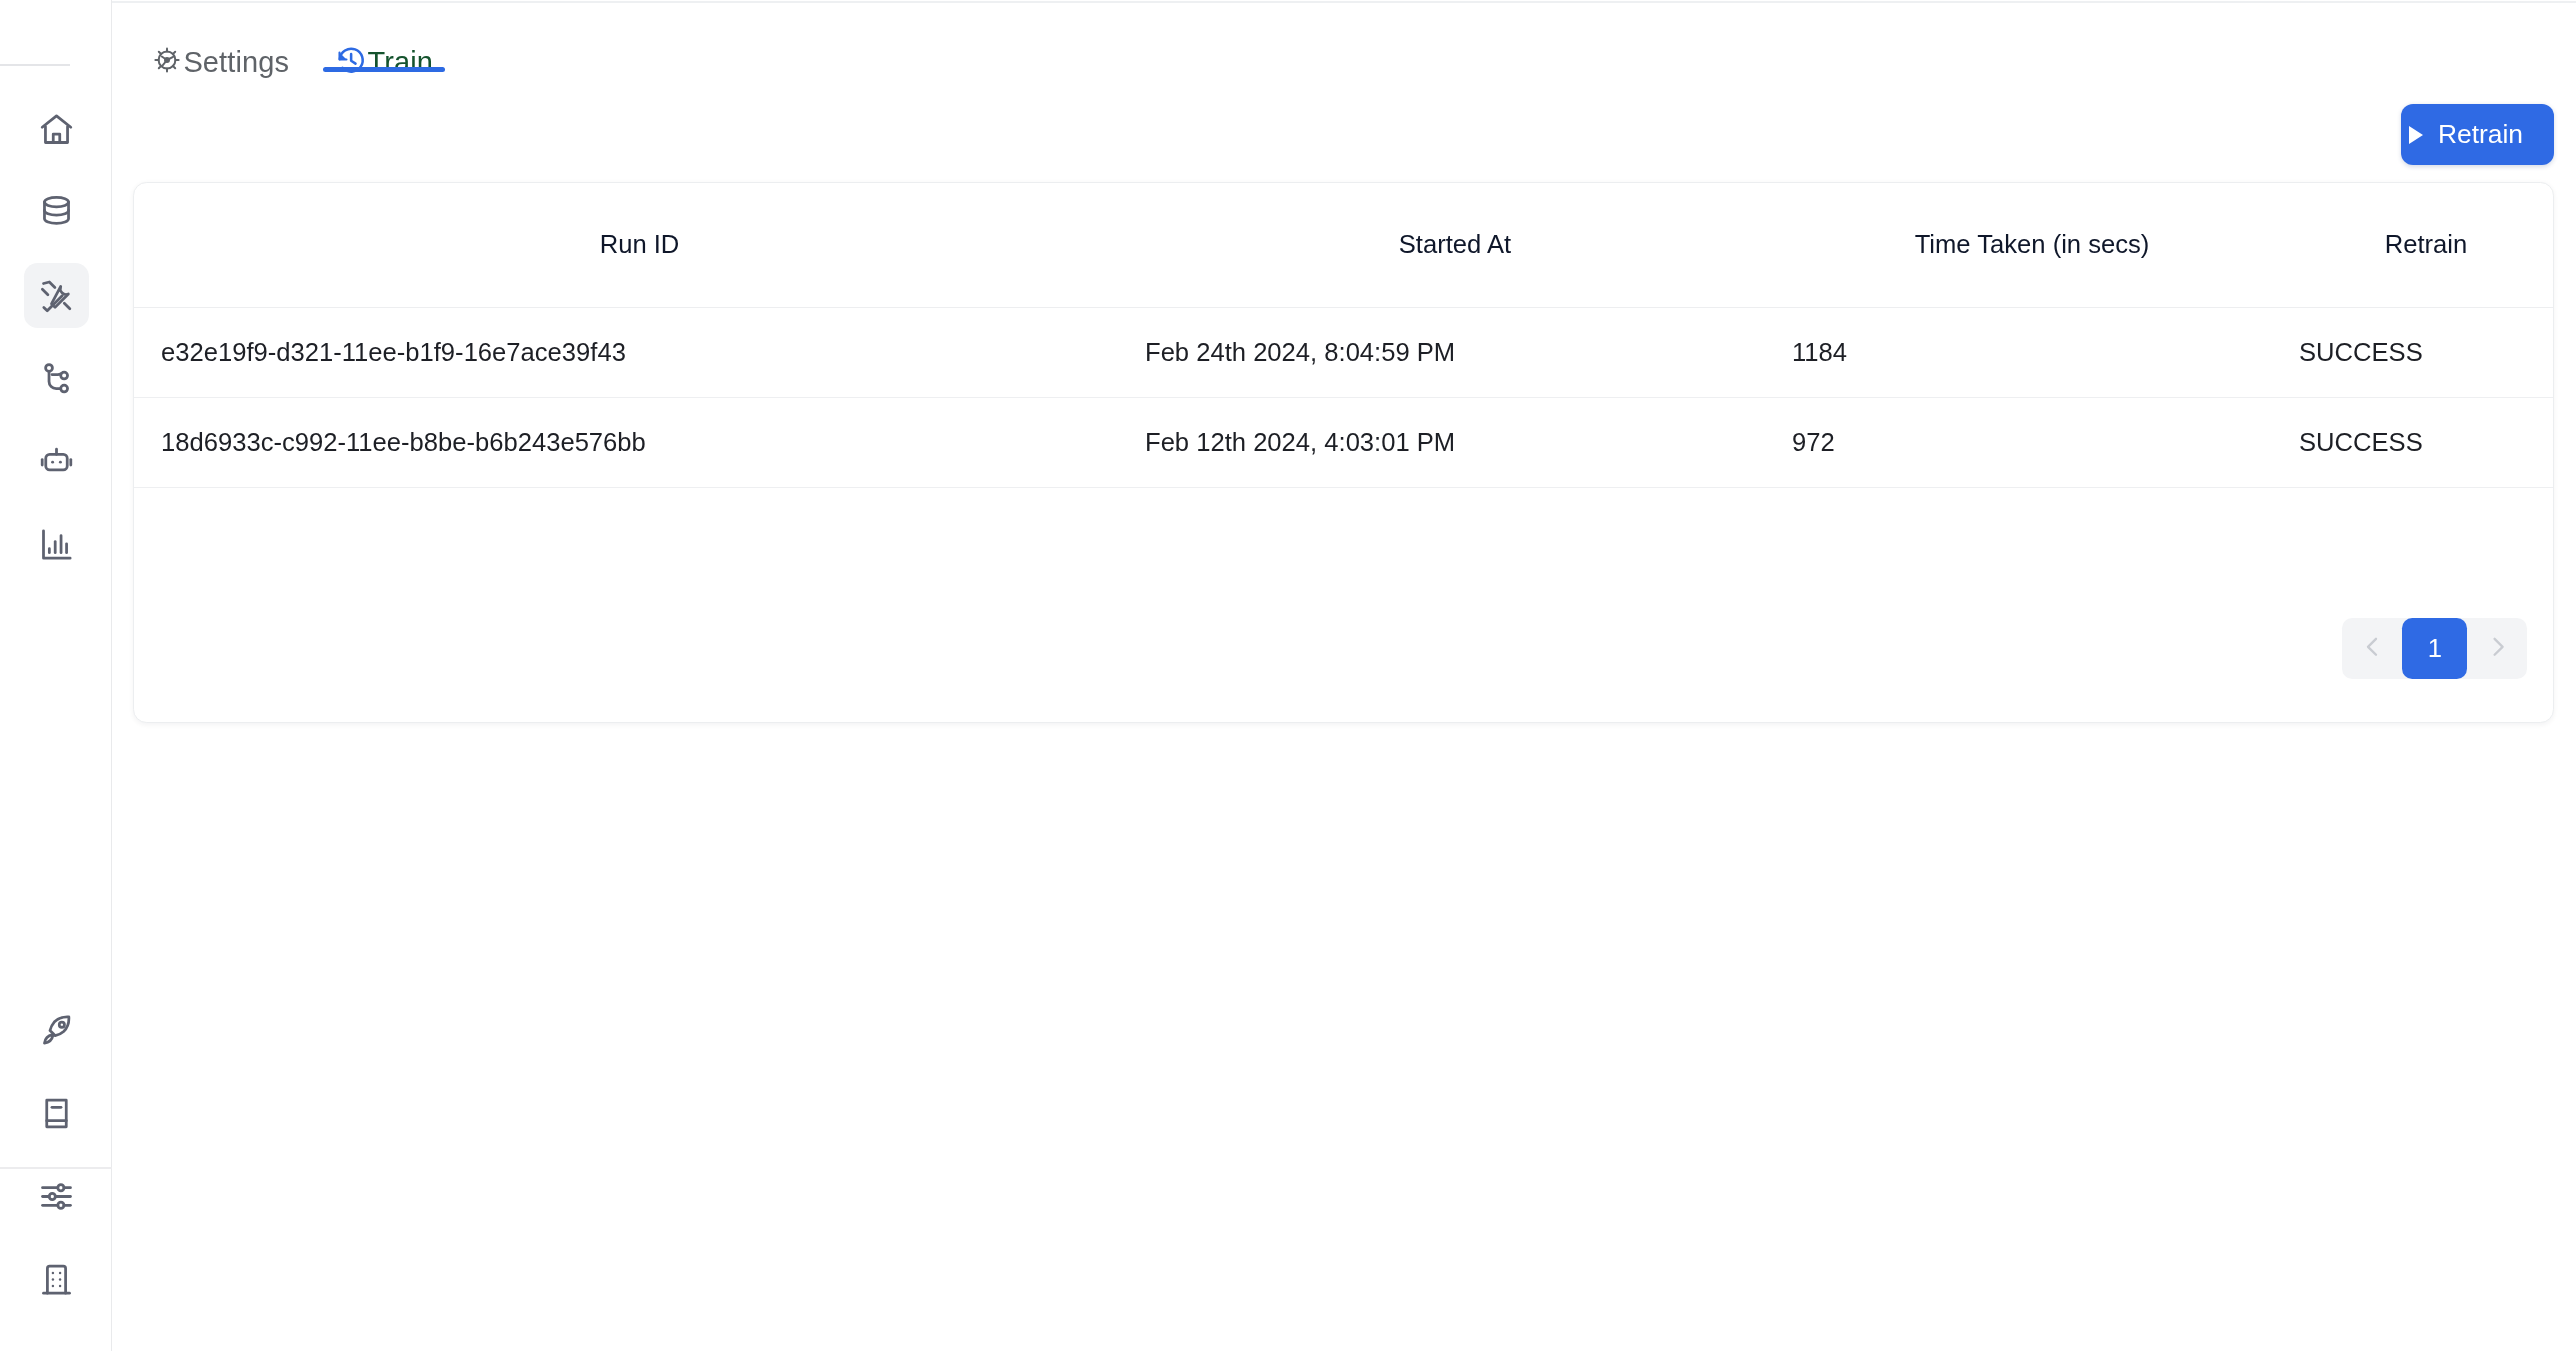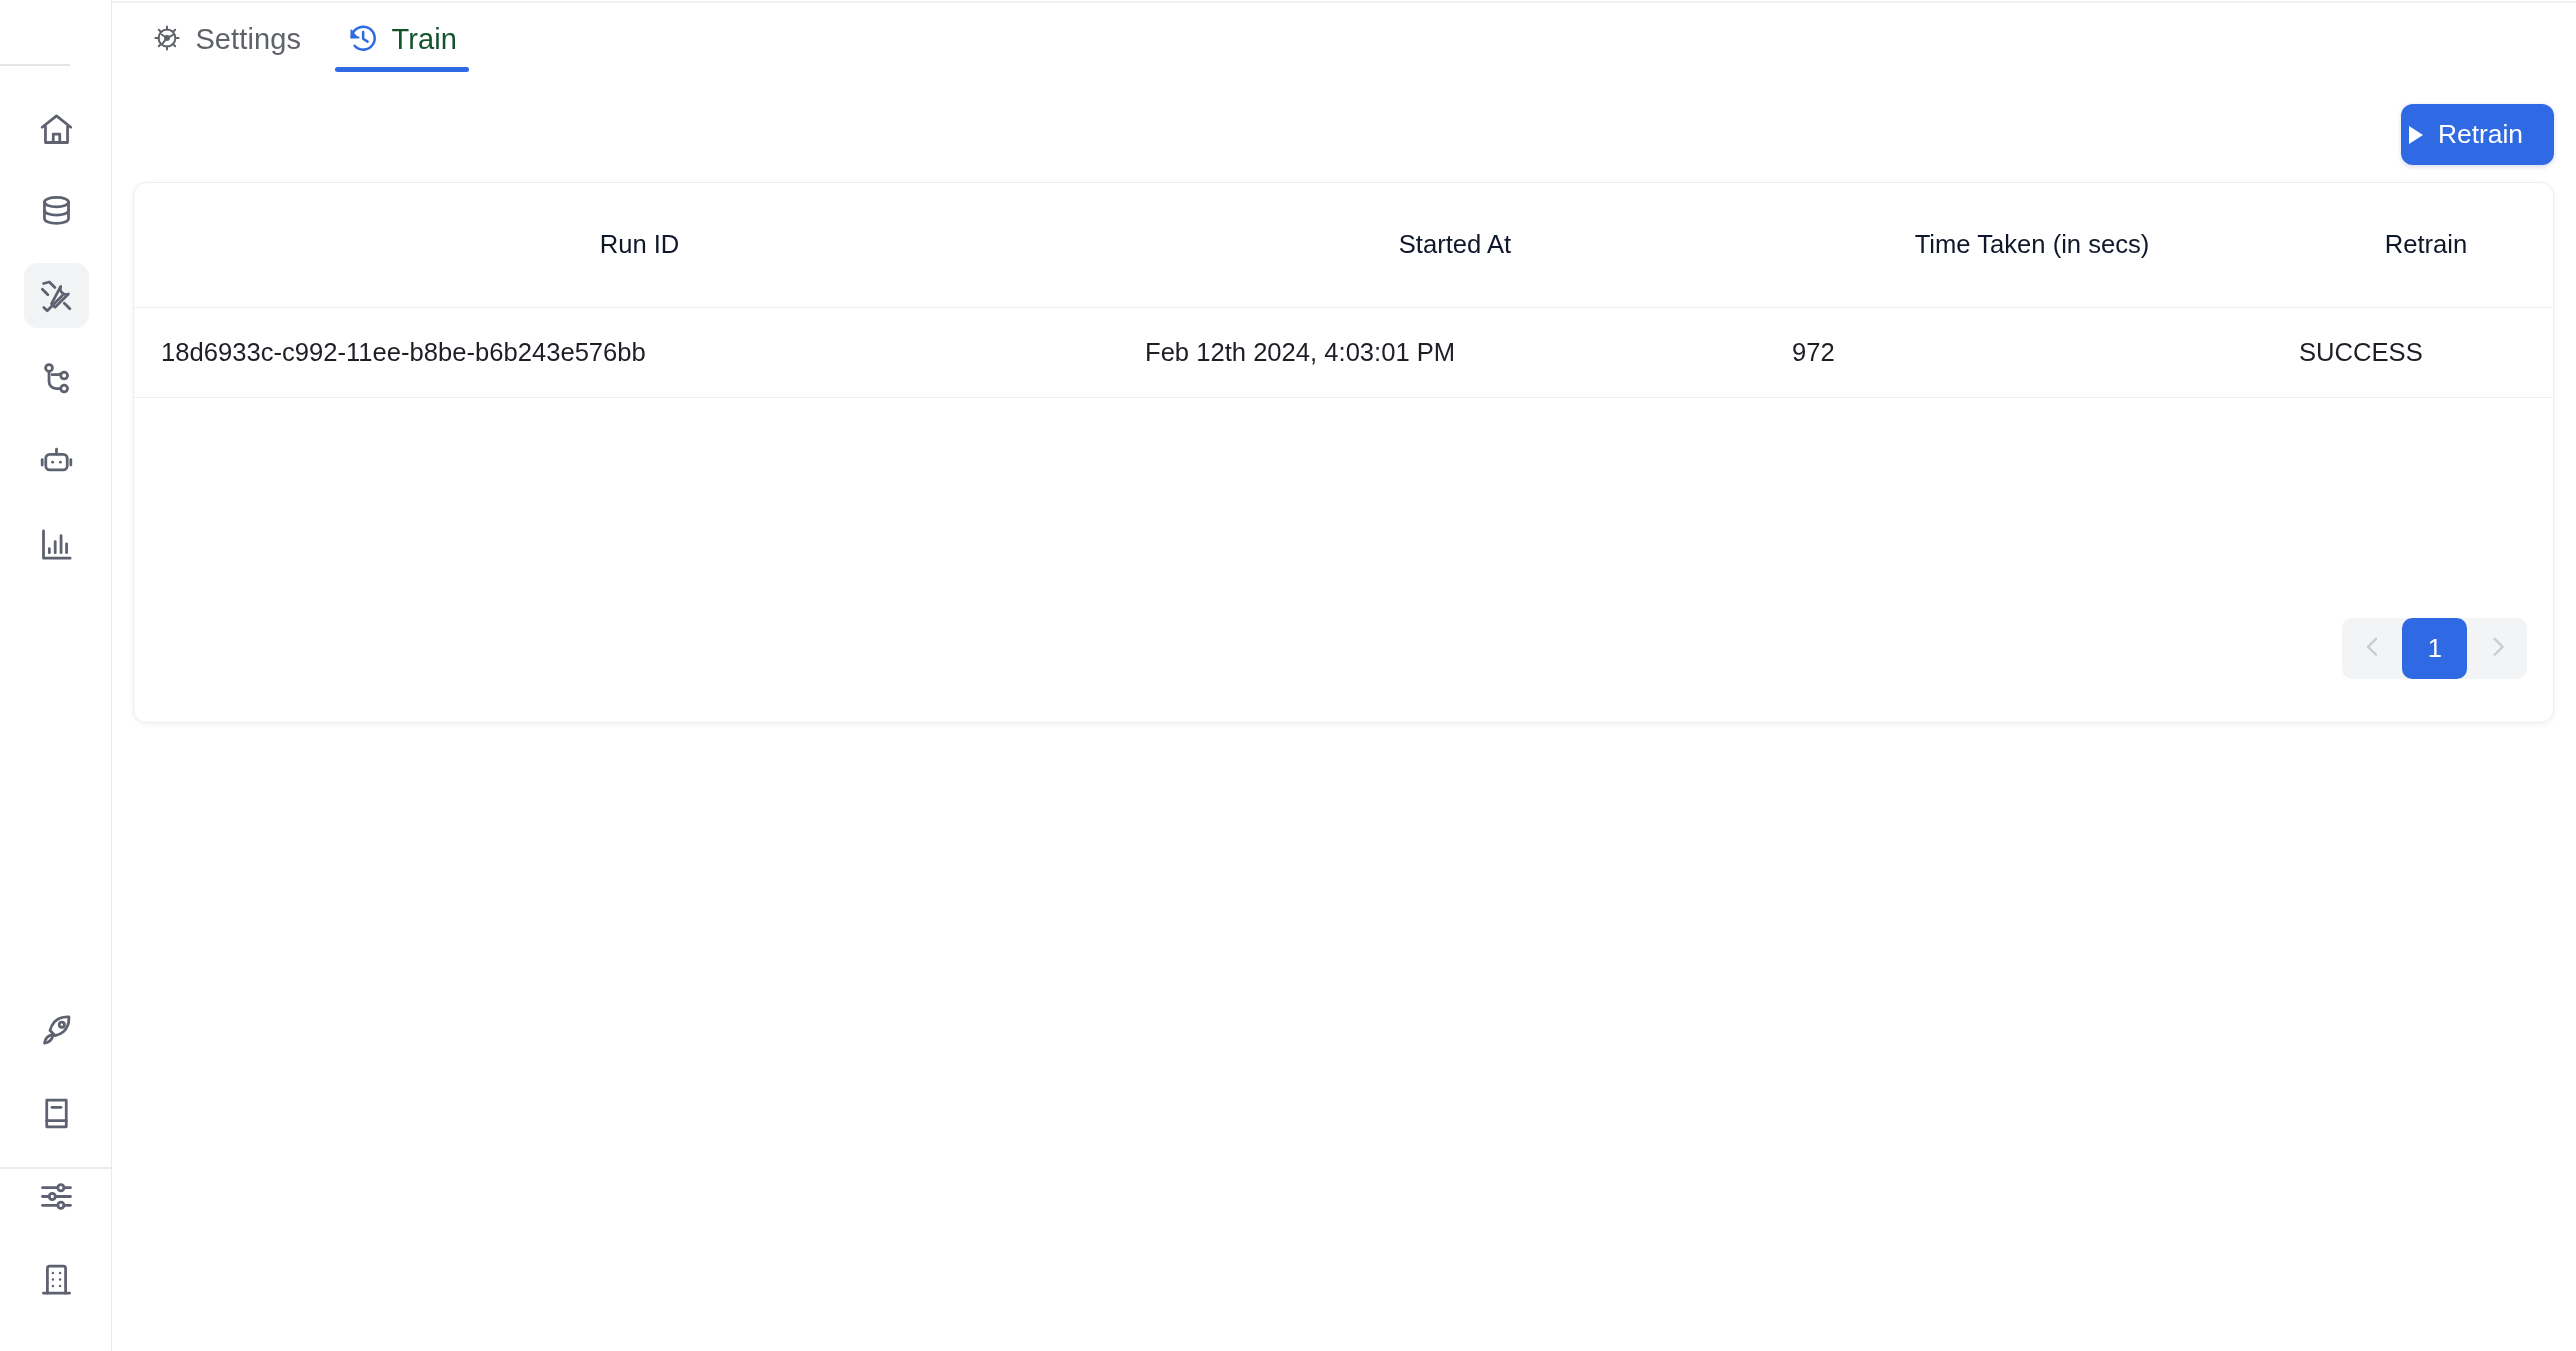--- a/index.html
+++ b/index.html
@@ -112,22 +112,21 @@
     top: 0;
     left: 20.4px;
     height: 79px;
     display: flex;
     align-items: center;
     gap: 8.5px;
   }
   .tab {
     position: relative;
     display: flex;
-    align-items: center;
-    gap: 12px;
+    align-items: flex-end;
     height: 79px;
     padding: 0 19px;
     cursor: pointer;
     user-select: none;
   }
   .tab-label {
     font-size: 29px;
     letter-spacing: 0.1px;
     color: #5f6368;
     white-space: nowrap;
@@ -487,20 +486,26 @@
         <thead>
           <tr>
             <th>Run ID</th>
             <th>Started At</th>
             <th>Time Taken (in secs)</th>
             <th>Retrain</th>
           </tr>
         </thead>
         <tbody>
           <tr>
+            <td>e32e19f9-d321-11ee-b1f9-16e7ace39f43</td>
+            <td>Feb 24th 2024, 8:04:59 PM</td>
+            <td>1184</td>
+            <td>SUCCESS</td>
+          </tr>
+          <tr>
             <td>18d6933c-c992-11ee-b8be-b6b243e576bb</td>
             <td>Feb 12th 2024, 4:03:01 PM</td>
             <td>972</td>
             <td>SUCCESS</td>
           </tr>
         </tbody>
       </table>
 
       <div class="pager-row">
         <div class="pager">

